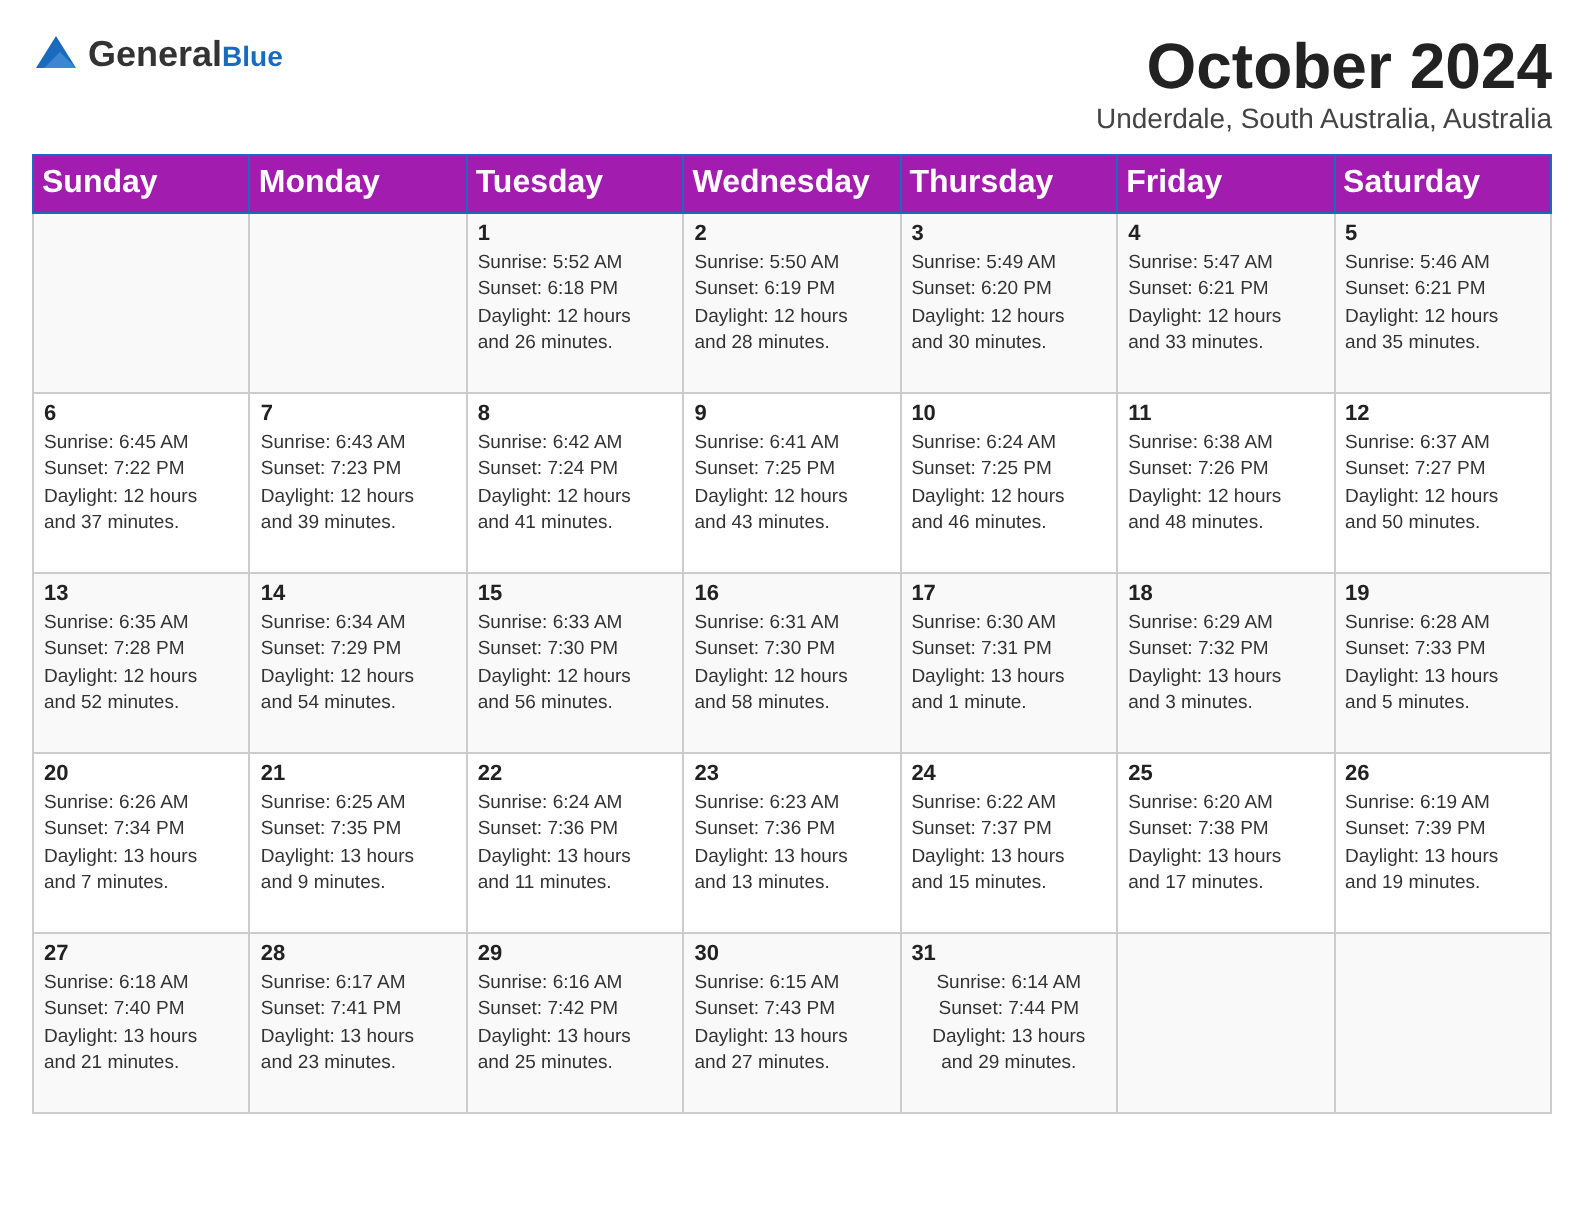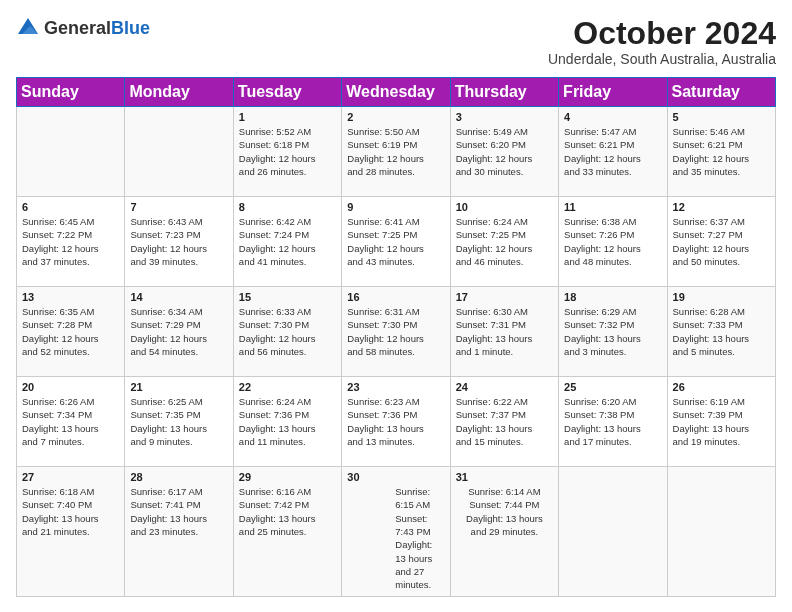--- a/index.html
+++ b/index.html
@@ -21,21 +21,21 @@
       align-items: center;
       gap: 4px;
     }
     .logo-text-general {
       font-size: 18px;
       font-weight: bold;
       color: #333;
       line-height: 1;
     }
     .logo-text-blue {
-      font-size: 18px;
+      font-size: 14px;
       font-weight: bold;
       color: #1a6abf;
       line-height: 1;
     }
     .logo-icon {
       width: 24px;
       height: 24px;
     }
     .title-area {
       text-align: right;
@@ -331,21 +331,21 @@
         </td>
         <td>
           <span class="day-number">29</span>
           <div class="day-info" style="white-space: pre-line;">Sunrise: 6:16 AM
 Sunset: 7:42 PM
 Daylight: 13 hours
 and 25 minutes.</div>
         </td>
         <td>
           <span class="day-number">30</span>
-          <div class="day-info" style="white-space: pre-line; margin-left: 48px;">Sunrise: 6:15 AM
+          <div class="day-info" style="white-space: pre-line;">Sunrise: 6:15 AM
 Sunset: 7:43 PM
 Daylight: 13 hours
 and 27 minutes.</div>
         </td>
         <td>
           <span class="day-number">31</span>
           <div class="day-info" style="white-space: pre-line; text-align: center;">Sunrise: 6:14 AM
 Sunset: 7:44 PM
 Daylight: 13 hours
 and 29 minutes.</div>

